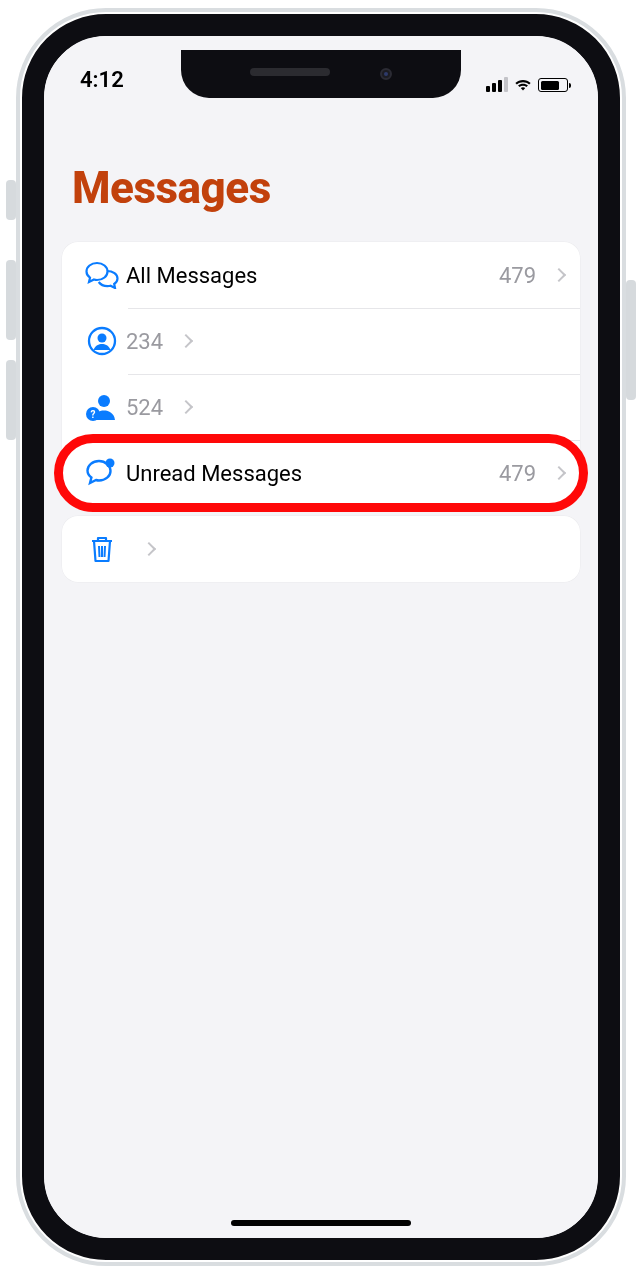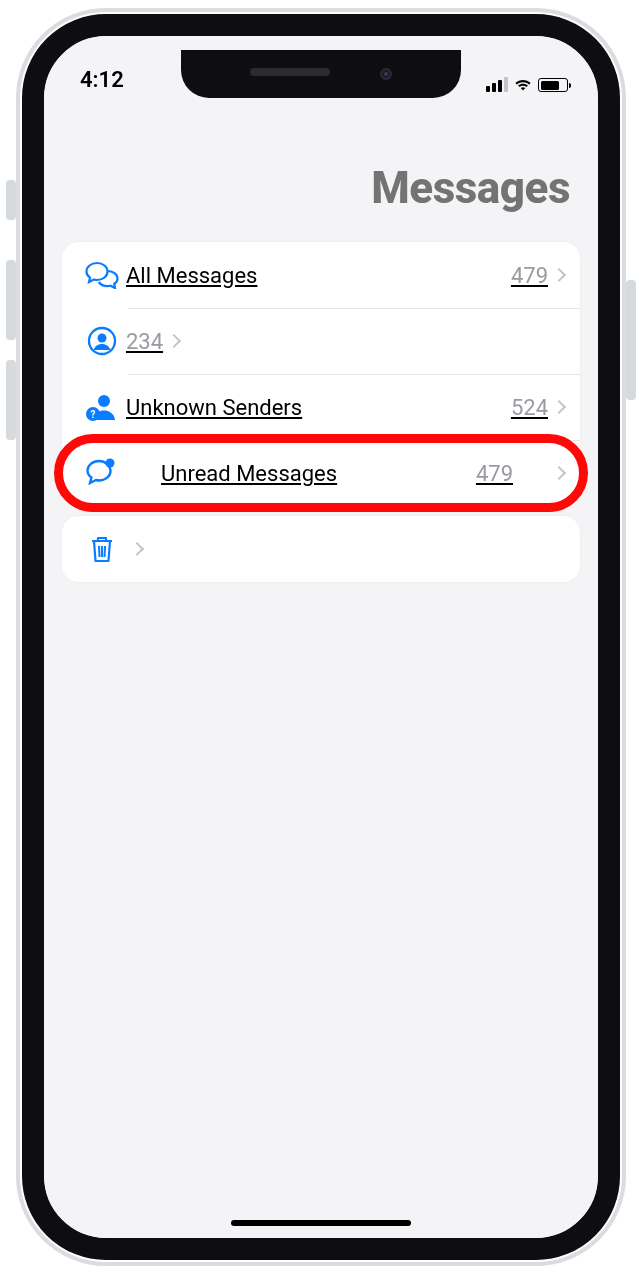--- a/index.html
+++ b/index.html
@@ -157,35 +157,33 @@
       left:1.5px;top:1.5px;bottom:1.5px;
       width:65%;
       background:#000;
       border-radius:1.5px;
     }
 
     
     .page-title {
       font-size: 44px;
       font-weight: 800;
-      color: #737373;
+      color: #c2410c;
       padding: 66px 28px 18px 28px;
       letter-spacing: -0.5px;
-      text-align: right;
     }
 
     
     .card {
       margin: 10px 18px;
       background: #fff;
       border-radius: 16px;
       overflow: visible;
       position: relative;
       box-shadow: 0 0 0 0.5px rgba(0,0,0,0.04);
-      text-decoration: underline;
     }
 
     .row {
       display: flex;
       align-items: center;
       height: 66px;
       padding: 0 16px 0 16px;
       position: relative;
     }
     .row + .row::before {
@@ -206,21 +204,21 @@
     }
     .row-label {
       flex: 1;
       font-size: 22px;
       color: #000;
       font-weight: 400;
     }
     .row-count {
       font-size: 22px;
       color: #9a9aa0;
-      margin-right: 6px;
+      margin-right: 18px;
     }
     .chevron {
       width: 10px;
       height: 10px;
       border-top: 2.5px solid #c5c5c9;
       border-right: 2.5px solid #c5c5c9;
       transform: rotate(45deg);
     }
 
     
@@ -228,21 +226,21 @@
       position: absolute;
       left: -8px;
       right: -8px;
       top: -6px;
       bottom: -6px;
       border: 9px solid #ff0808;
       border-radius: 40px;
       pointer-events: none;
       z-index: 5;
     }
-    .row.has-ring { position: relative; z-index:1;gap:35px; }
+    .row.has-ring { position: relative; z-index:1; }
 
     
     .home-indicator {
       position: absolute;
       bottom: 12px;
       left: 50%;
       transform: translateX(-50%);
       width: 180px;
       height: 6px;
       background: #000;
@@ -320,21 +318,20 @@
 
         <div class="row">
           <span class="row-icon">
             <svg width="34" height="30" viewBox="0 0 34 30">
               <circle cx="19" cy="9" r="6" fill="#0a7cff"></circle>
               <path d="M8 28 C9 21 14 18.5 19 18.5 C24 18.5 29 21 30 28 Z" fill="#0a7cff"></path>
               <circle cx="8" cy="22" r="7" fill="#0a7cff"></circle>
               <text x="8" y="26" font-size="10" font-weight="700" fill="#fff" text-anchor="middle">?</text>
             </svg>
           </span>
-          <span class="row-label">Unknown Senders</span>
           <span class="row-count">524</span>
           <span class="chevron"></span>
         </div>
 
         <div class="row has-ring">
           <div class="highlight-ring"></div>
           <span class="row-icon">
             <svg width="34" height="30" viewBox="0 0 34 30">
               <path d="M14 3 C7.5 3 2.5 7.3 2.5 12.5 C2.5 15.3 4 17.8 6.4 19.5 L5 25 L11 22 C12 22.3 13 22.5 14 22.5 C20.5 22.5 25.5 18.2 25.5 13 C25.5 7.8 20.5 3 14 3 Z" fill="none" stroke="#0a7cff" stroke-width="2.4"></path>
               <circle cx="25" cy="5" r="4.5" fill="#0a7cff"></circle>

